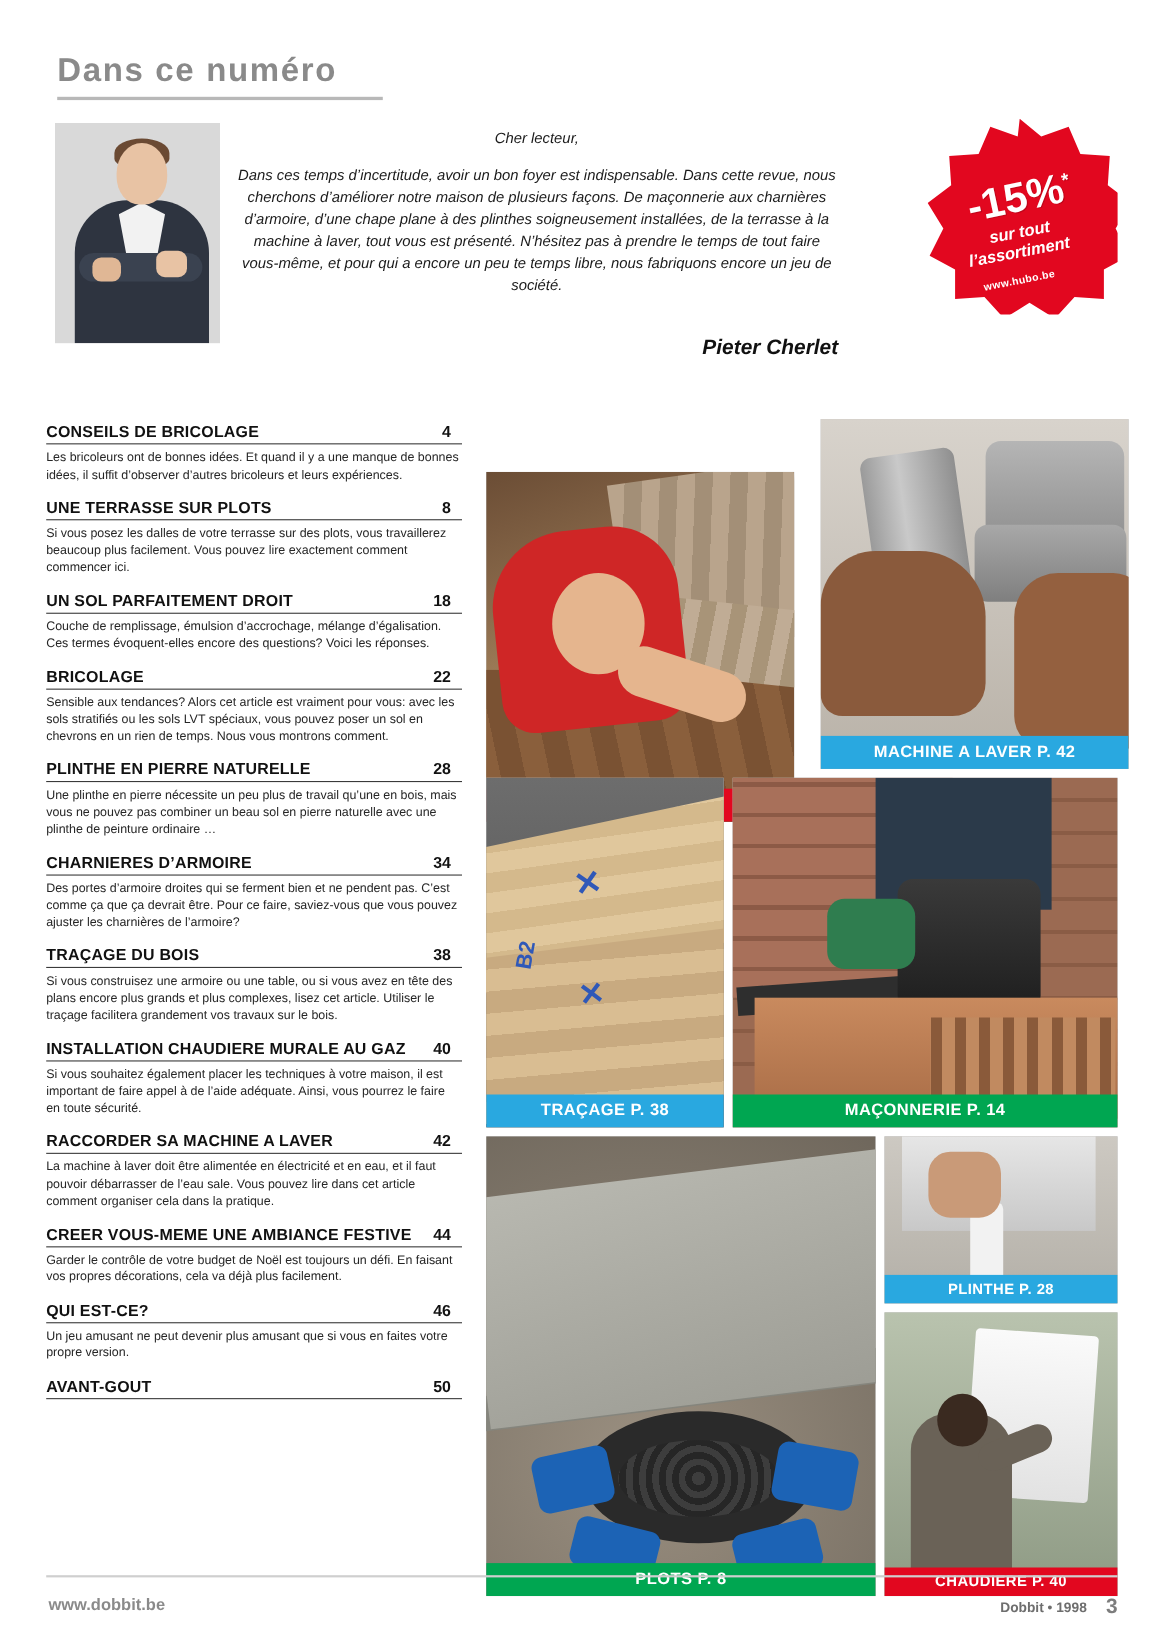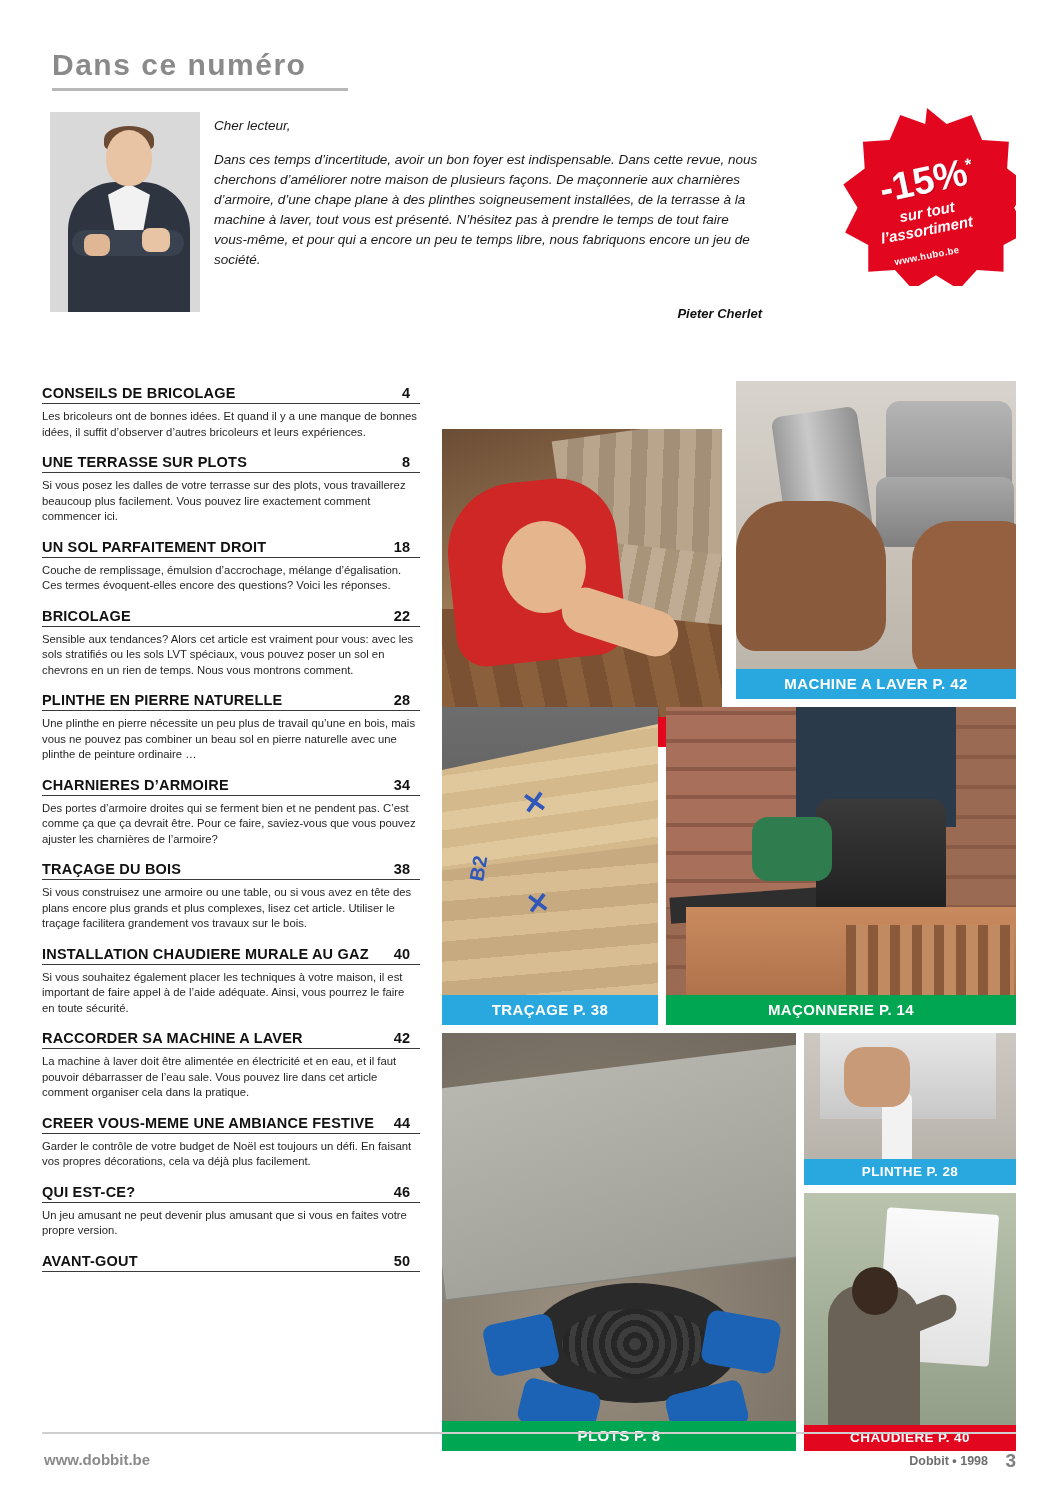--- a/index.html
+++ b/index.html
@@ -70,30 +70,30 @@
   .editorial {
     position: absolute;
     left: 214px;
     top: 116px;
     width: 548px;
     font-style: italic;
     font-size: 13.5px;
     line-height: 20px;
     color: #1a1a1a;
   }
-  .editorial p { margin: 0 0 14px 0; }
+  .editorial p { margin: 0 0 14px 0; text-align: center; }
   .editor-sign {
     position: absolute;
     left: 214px;
     top: 306px;
     width: 548px;
     text-align: right;
     font-style: italic;
     font-weight: bold;
-    font-size: 13px;
+    font-size: 19px;
     color: #111;
   }
 
   
   .promo {
     position: absolute;
     right: 42px;
     top: 108px;
     width: 178px;
     height: 178px;
@@ -204,21 +204,21 @@
   #ph1 .floor { position:absolute; left:0; top:180px; width:280px; height:140px;
     background: repeating-linear-gradient(78deg,#8a5f3c 0 22px,#7a5233 22px 44px); }
   #ph1 .person { position:absolute; left:8px; top:52px; width:170px; height:180px;
     background:#cf2626; border-radius:70px 60px 30px 30px; transform: rotate(-6deg); }
   #ph1 .head { position:absolute; left:60px; top:92px; width:84px; height:92px;
     background:#e5b58e; border-radius:50%; }
   #ph1 .arm { position:absolute; left:118px; top:170px; width:120px; height:46px;
     background:#e5b58e; border-radius:24px; transform: rotate(18deg); }
 
   
-  #ph2 { left: 294px; top: 0; width: 280px; height: 318px; text-decoration: underline; }
+  #ph2 { left: 304px; top: 0; width: 280px; height: 318px; text-decoration: underline; }
   #ph2 .bgB { position:absolute; inset:0; background:linear-gradient(180deg,#d8d3cc,#b9b2a8); }
   #ph2 .pipe1 { position:absolute; left:46px; top:30px; width:86px; height:168px;
     background:linear-gradient(90deg,#9a9a9a,#c9c9c9 40%,#8f8f8f); border-radius:10px;
     transform: rotate(-8deg); }
   #ph2 .pipe2 { position:absolute; left:150px; top:20px; width:126px; height:96px;
     background:linear-gradient(180deg,#b5b5b5,#8e8e8e); border-radius:14px; }
   #ph2 .pipe3 { position:absolute; left:140px; top:96px; width:138px; height:70px;
     background:linear-gradient(180deg,#a8a8a8,#7f7f7f); border-radius:12px; }
   #ph2 .handL { position:absolute; left:0px; top:120px; width:150px; height:150px;
     background:#8a5a3c; border-radius:50px 60px 30px 20px; }

